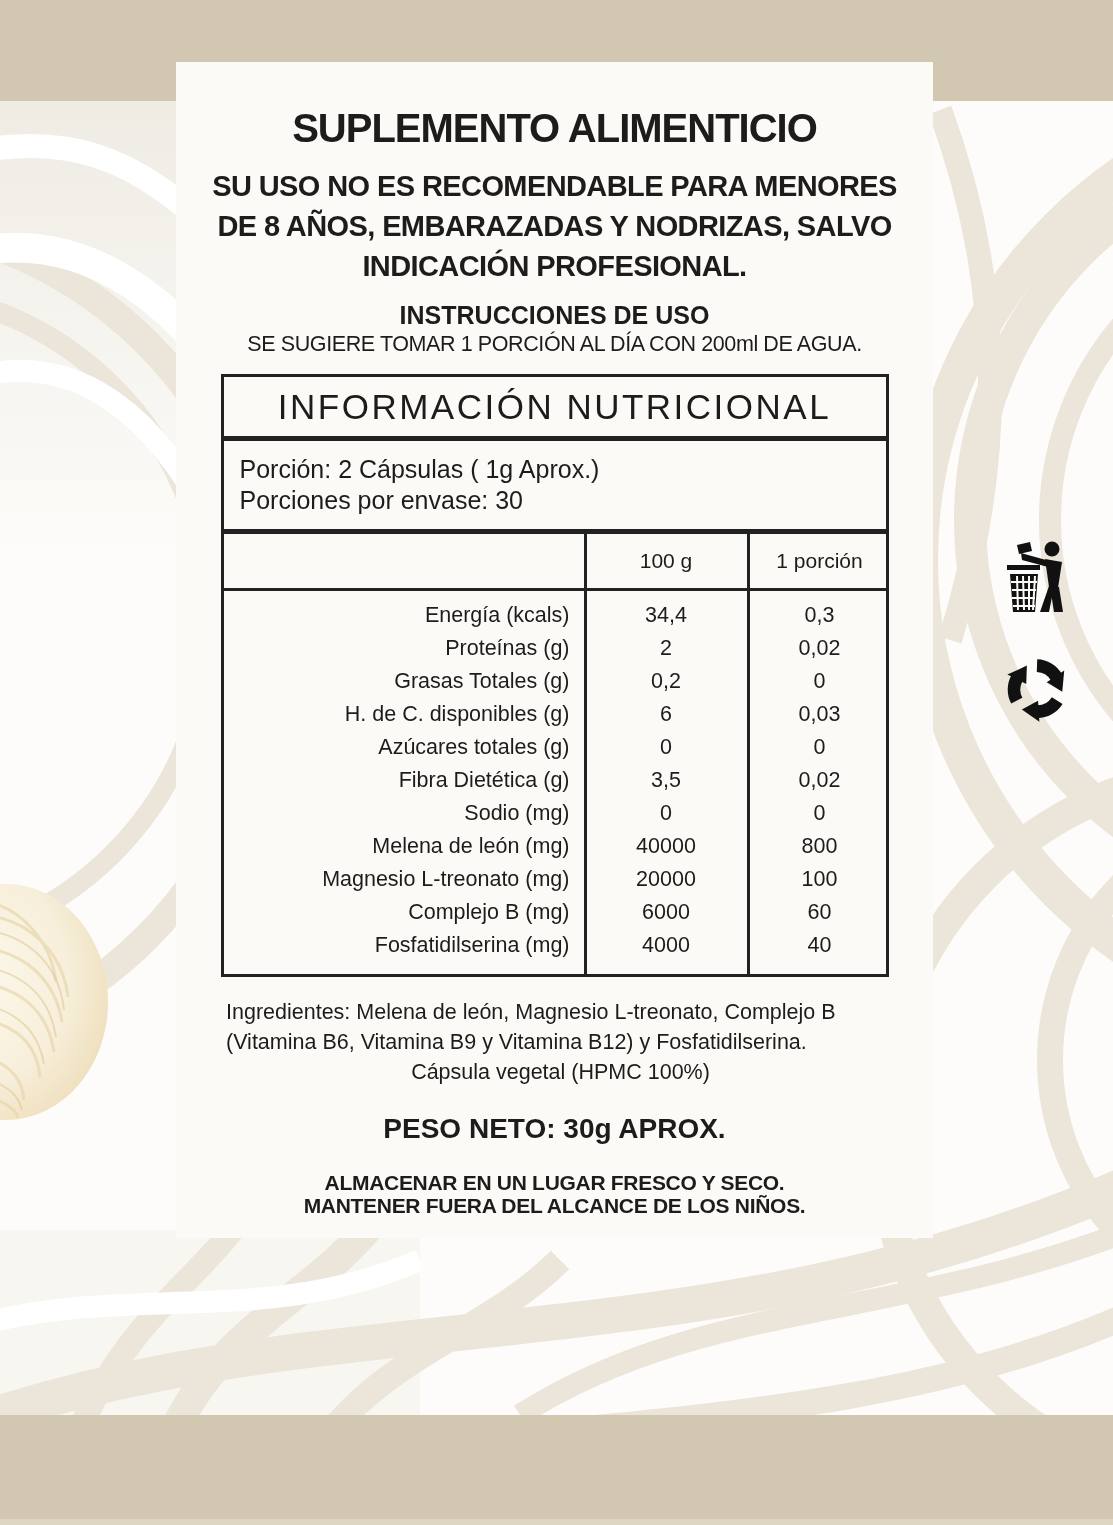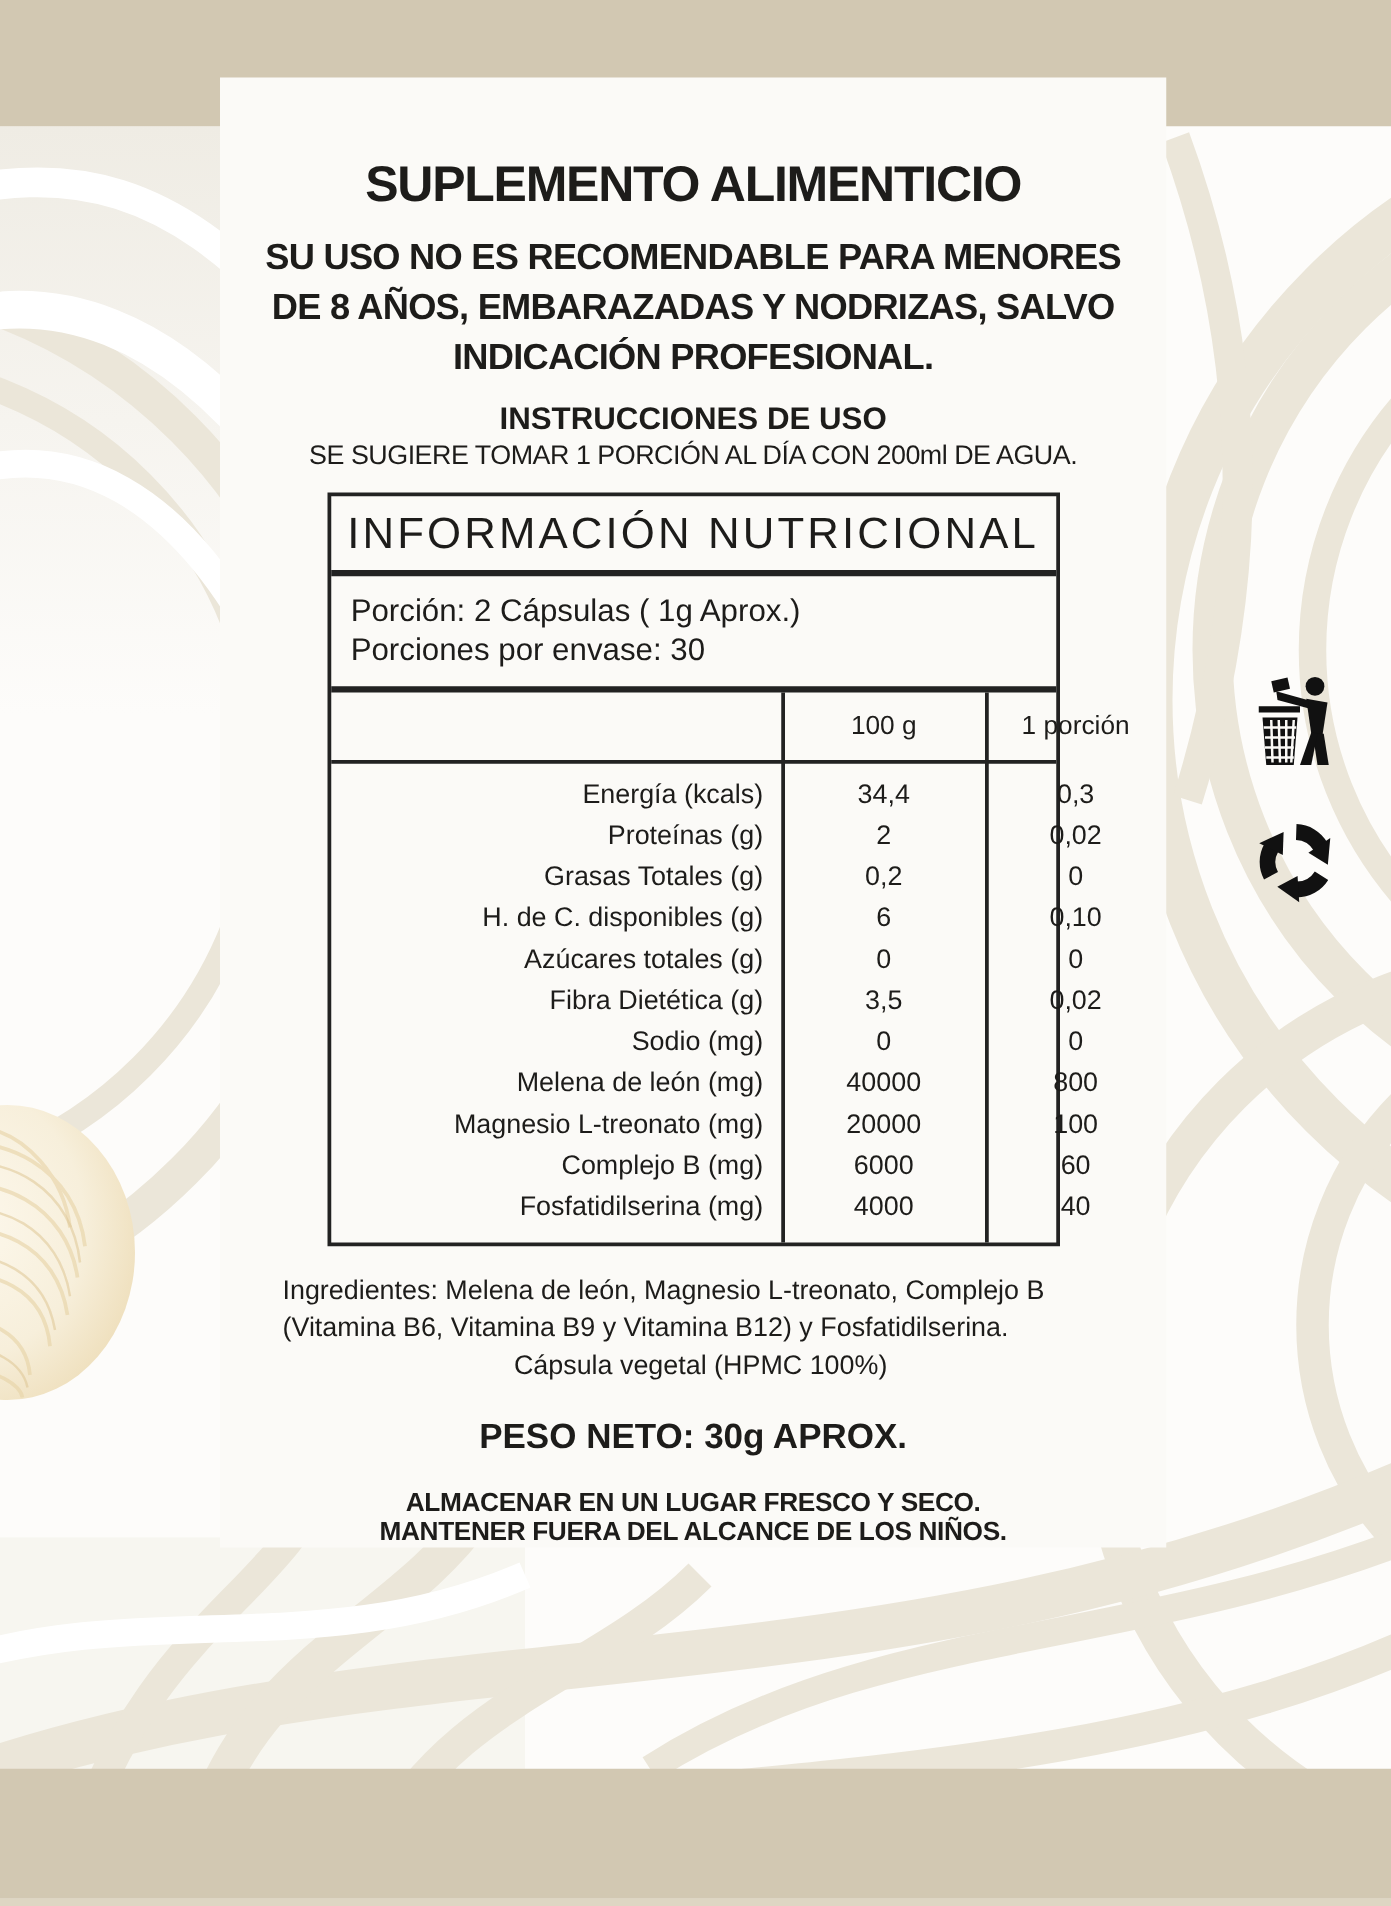--- a/index.html
+++ b/index.html
@@ -14,28 +14,28 @@
   .band-top{position:absolute;left:0;top:0;width:1113px;height:101px;background:var(--band,#d2c8b2);}
   .band-bottom{position:absolute;left:0;top:1415px;width:1113px;height:104px;background:var(--band,#d2c8b2);}
   .band-edge{position:absolute;left:0;top:1519px;width:1113px;height:6px;background:var(--band-edge,#ded6c3);}
   .mushroom{position:absolute;left:-34px;top:872px;}
   .side-icon{position:absolute;}
   .icon-disposal{left:1006px;top:540px;}
   .icon-recycle{left:1002px;top:650px;}
 
   .label{
     position:absolute;left:176px;top:62px;width:757px;height:1176px;
-    background:var(--label-bg,#fbfaf7);padding-top:64px;box-sizing:border-box;
+    background:var(--label-bg,#fbfaf7);padding-top:44px;box-sizing:border-box;
   }
   .title{margin:0;text-align:center;font-size:40px;font-weight:bold;letter-spacing:-1px;line-height:44px;}
   .warning{margin-top:16px;text-align:center;font-size:29px;font-weight:bold;line-height:40px;letter-spacing:-0.6px;}
   .instr-title{margin-top:15px;text-align:center;font-size:25px;font-weight:bold;line-height:28px;}
   .instr-text{margin-top:3px;text-align:center;font-size:21.5px;font-weight:normal;line-height:24px;letter-spacing:-0.4px;}
 
-  .ntable{margin:18px auto 0 auto;width:586px;border:3px solid var(--border,#222);box-sizing:border-box;}
+  .ntable{margin:18px auto 0 auto;width:668px;border:3px solid var(--border,#222);box-sizing:border-box;}
   .ntable-title{border-bottom:5px solid var(--border,#222);text-align:center;font-size:35px;font-weight:400;letter-spacing:2.5px;padding:10px 0 9px;}
   .serving{border-bottom:5px solid var(--border,#222);padding:13px 16px;font-size:25px;line-height:31px;}
   .cols{position:relative;}
   .vline{position:absolute;top:0;bottom:0;width:3px;background:var(--border,#222);}
   .v1{left:360px;} .v2{left:523px;}
   .chead{display:grid;grid-template-columns:362px 161px 146px;border-bottom:3px solid var(--border,#222);height:54px;align-items:center;font-size:21px;}
   .chead .hc{text-align:center;}
   .tbody{padding:8px 0 12px 0;font-size:21.5px;}
   .trow{display:grid;grid-template-columns:362px 161px 146px;line-height:33px;}
   .trow .c0{text-align:right;padding-right:16px;}
@@ -151,21 +151,21 @@
             <div class="c2">0,02</div>
           </div>
           <div class="trow">
             <div class="c0">Grasas Totales (g)</div>
             <div class="c1">0,2</div>
             <div class="c2">0</div>
           </div>
           <div class="trow">
             <div class="c0">H. de C. disponibles (g)</div>
             <div class="c1">6</div>
-            <div class="c2">0,10</div>
+            <div class="c2">0,03</div>
           </div>
           <div class="trow">
             <div class="c0">Azúcares totales (g)</div>
             <div class="c1">0</div>
             <div class="c2">0</div>
           </div>
           <div class="trow">
             <div class="c0">Fibra Dietética (g)</div>
             <div class="c1">3,5</div>
             <div class="c2">0,02</div>

